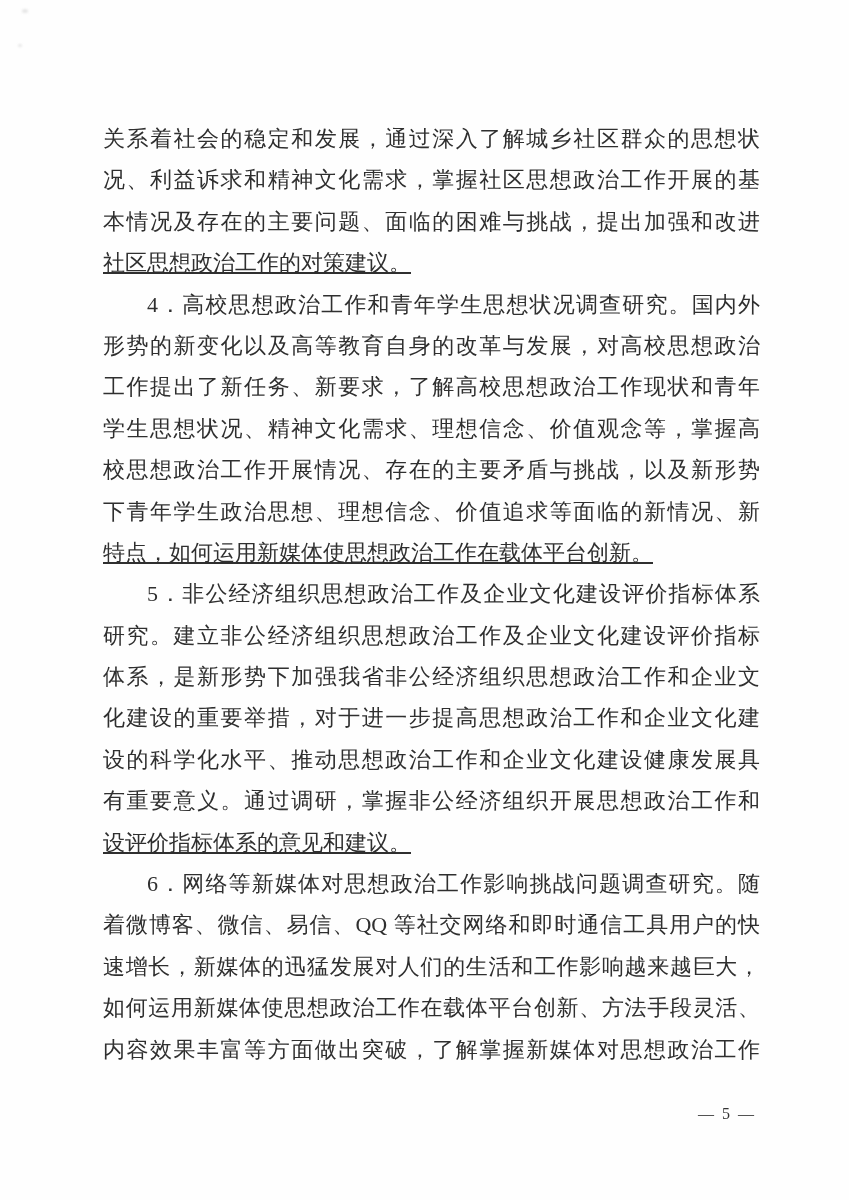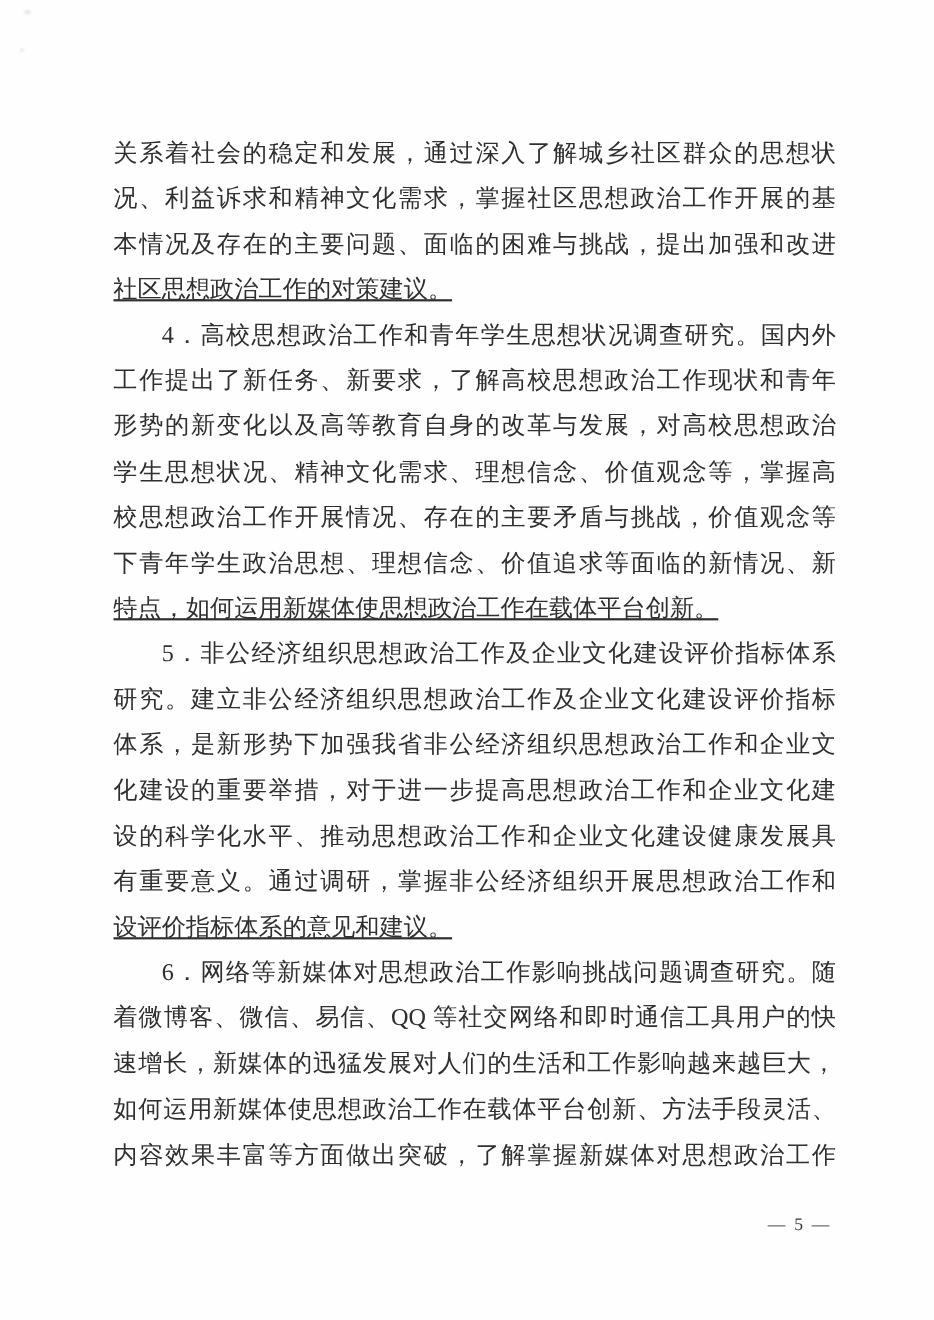--- a/index.html
+++ b/index.html
@@ -68,24 +68,24 @@
 
     <div class="paragraph">
       <div class="line">关系着社会的稳定和发展，通过深入了解城乡社区群众的思想状</div>
       <div class="line">况、利益诉求和精神文化需求，掌握社区思想政治工作开展的基</div>
       <div class="line">本情况及存在的主要问题、面临的困难与挑战，提出加强和改进</div>
       <div class="line short">社区思想政治工作的对策建议。</div>
     </div>
 
     <div class="paragraph">
       <div class="line indent">4．高校思想政治工作和青年学生思想状况调查研究。国内外</div>
+      <div class="line">形势的新变化以及高等教育自身的改革与发展，对高校思想政治</div>
       <div class="line">工作提出了新任务、新要求，了解高校思想政治工作现状和青年</div>
-      <div class="line">形势的新变化以及高等教育自身的改革与发展，对高校思想政治</div>
       <div class="line">学生思想状况、精神文化需求、理想信念、价值观念等，掌握高</div>
-      <div class="line">校思想政治工作开展情况、存在的主要矛盾与挑战，价值观念等</div>
+      <div class="line">校思想政治工作开展情况、存在的主要矛盾与挑战，以及新形势</div>
       <div class="line">下青年学生政治思想、理想信念、价值追求等面临的新情况、新</div>
       <div class="line short">特点，如何运用新媒体使思想政治工作在载体平台创新。</div>
     </div>
 
     <div class="paragraph">
       <div class="line indent">5．非公经济组织思想政治工作及企业文化建设评价指标体系</div>
       <div class="line">研究。建立非公经济组织思想政治工作及企业文化建设评价指标</div>
       <div class="line">体系，是新形势下加强我省非公经济组织思想政治工作和企业文</div>
       <div class="line">化建设的重要举措，对于进一步提高思想政治工作和企业文化建</div>
       <div class="line">设的科学化水平、推动思想政治工作和企业文化建设健康发展具</div>

